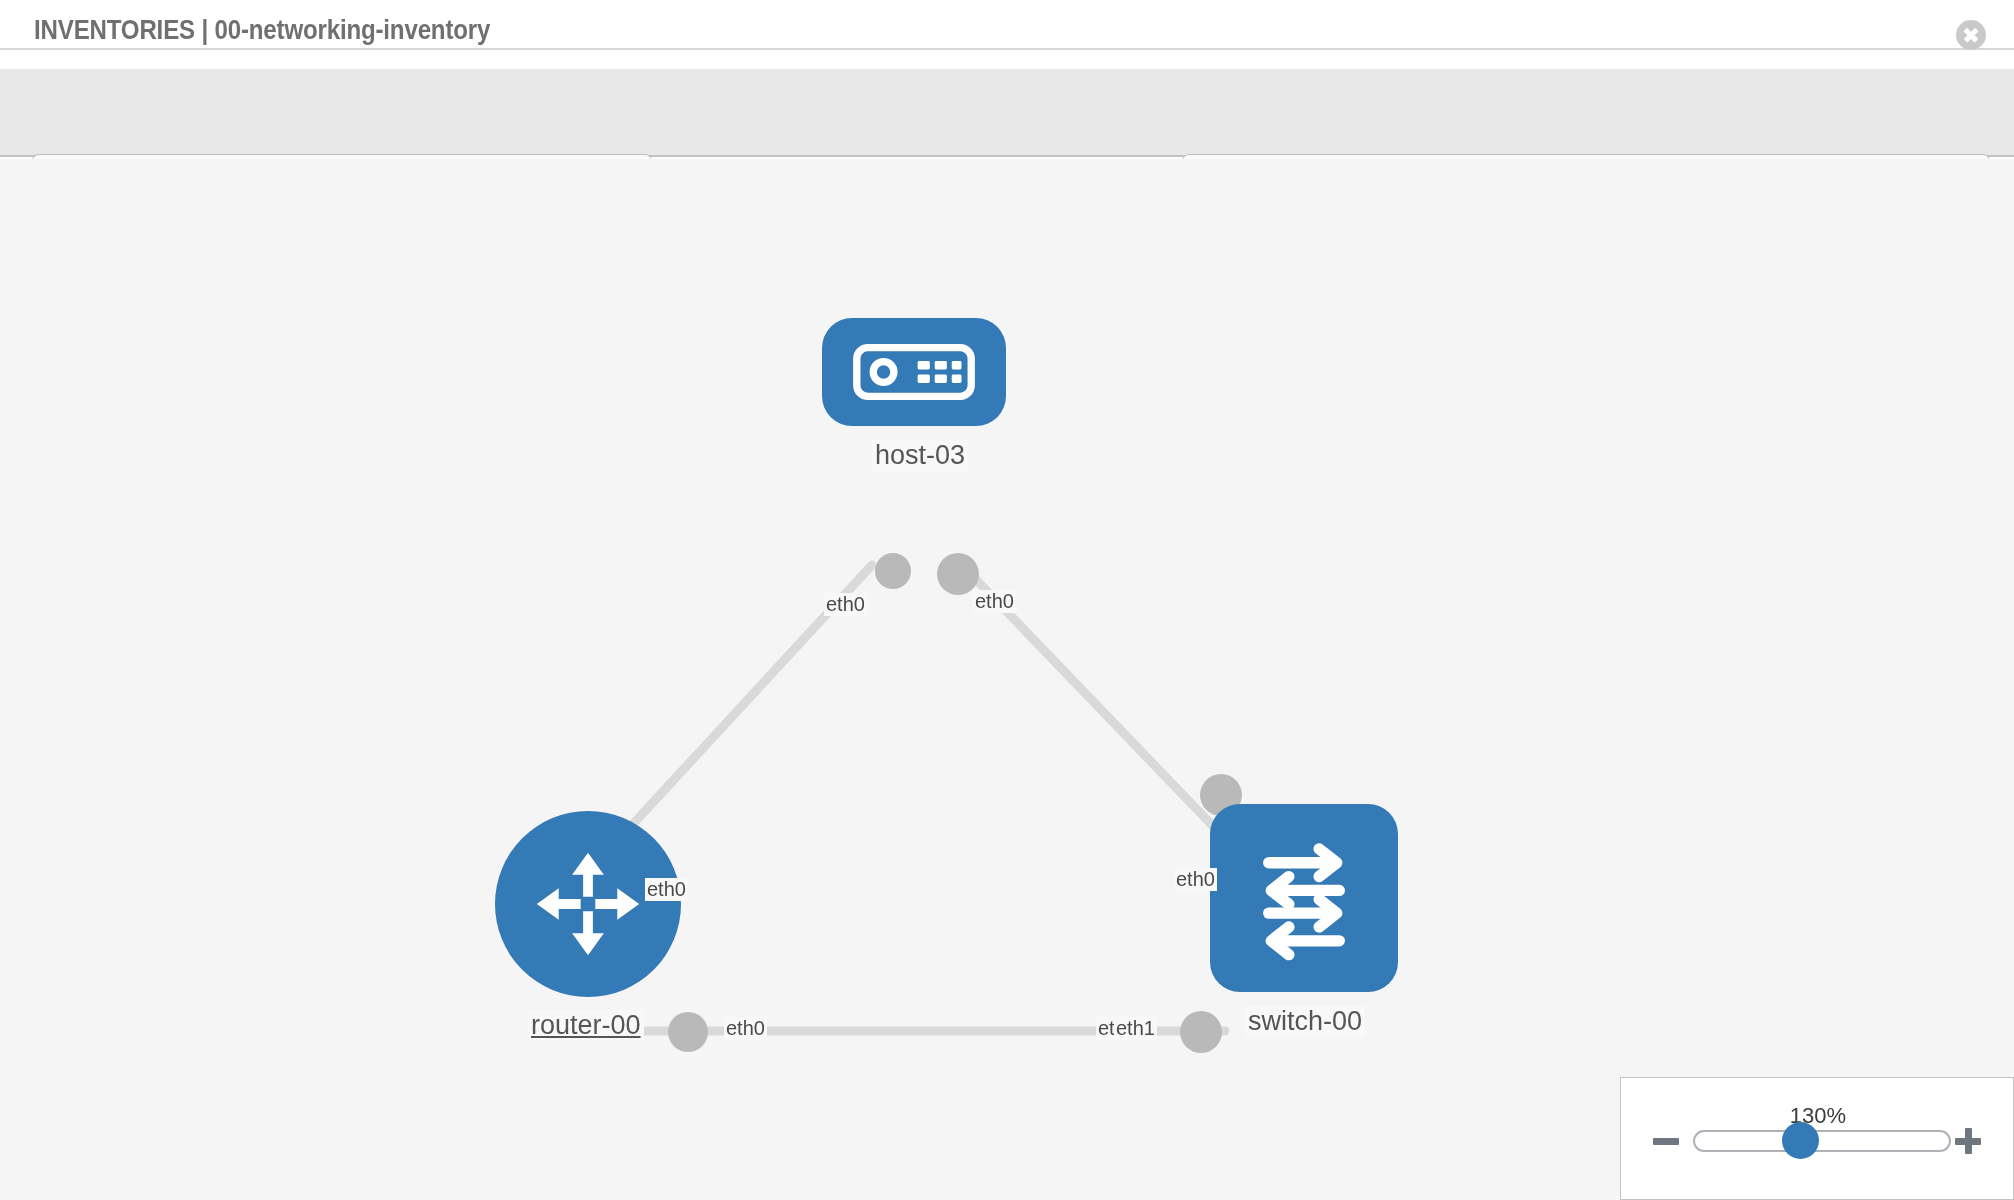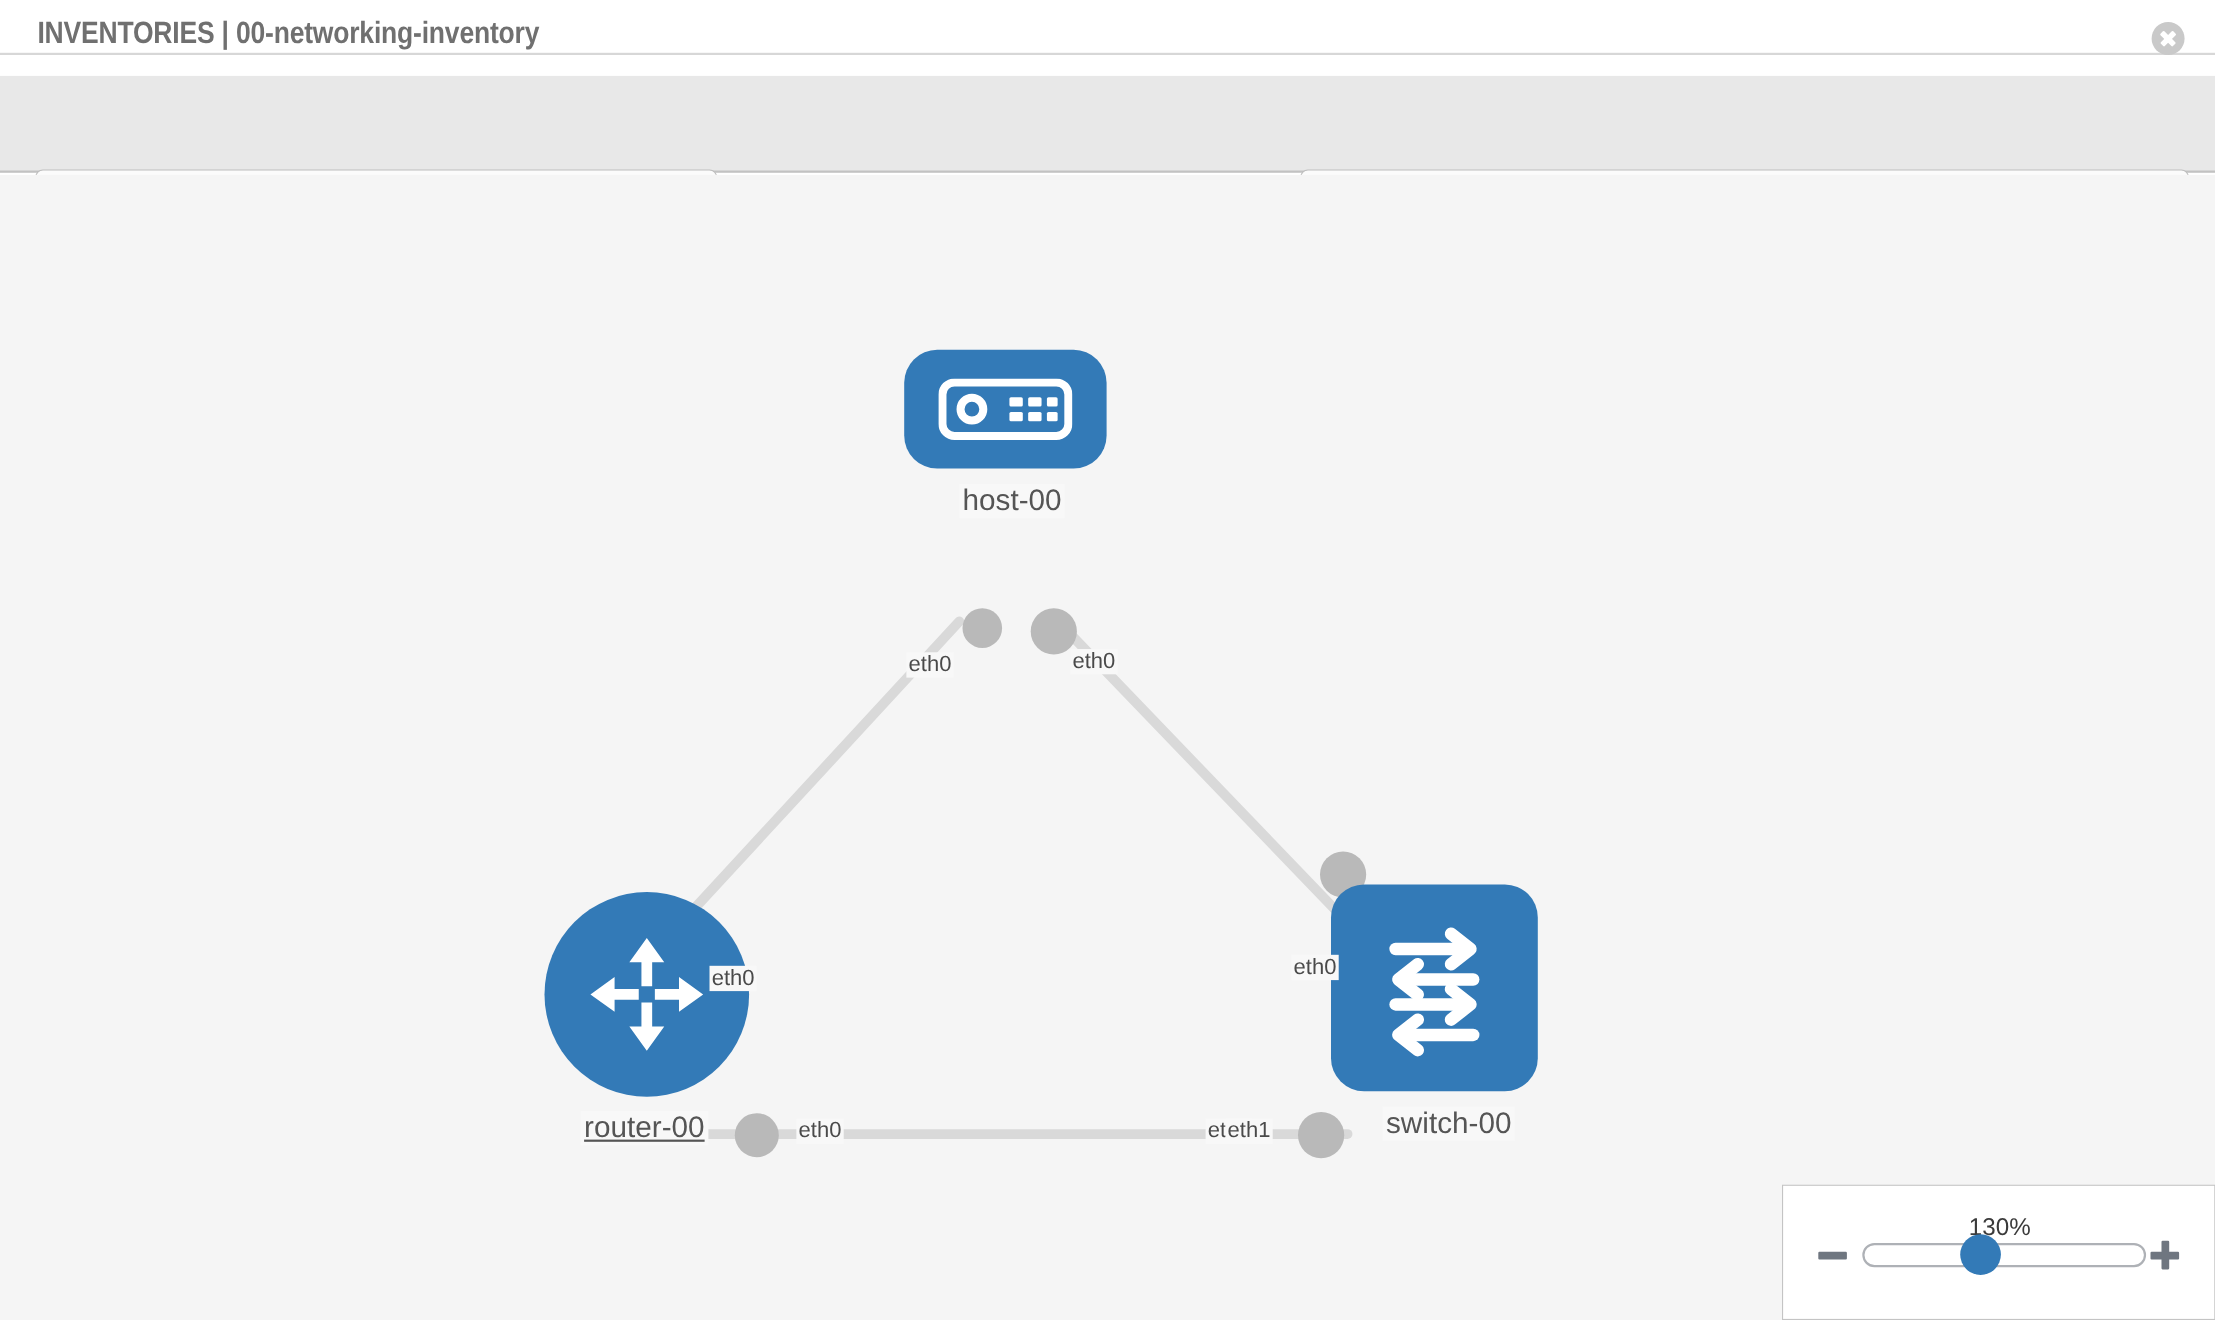--- a/index.html
+++ b/index.html
@@ -210,21 +210,21 @@
           <g fill="#ffffff">
             <rect x="53" y="14" width="10" height="7" rx="1.2"></rect>
             <rect x="67" y="14" width="10" height="7" rx="1.2"></rect>
             <rect x="81" y="14" width="8" height="7" rx="1.2"></rect>
             <rect x="53" y="25" width="10" height="7" rx="1.2"></rect>
             <rect x="67" y="25" width="10" height="7" rx="1.2"></rect>
             <rect x="81" y="25" width="8" height="7" rx="1.2"></rect>
           </g>
         </svg>
       </div>
-      <div class="node-label" style="left:50px; top:122px;">host-00</div>
+      <div class="node-label" style="left:50px; top:122px;">host-03</div>
     </div>
 
     <div class="node" style="left:495px; top:652px;">
       <div class="node-shape" style="left:0; top:0; width:186px; height:186px; border-radius:50%;">
         <svg viewBox="0 0 100 100" width="122" height="122" aria-hidden="true">
           <g fill="#ffffff">
             <path d="M50 8 L63 26 L54 26 L54 44 L46 44 L46 26 L37 26 Z"></path>
             <path d="M50 92 L37 74 L46 74 L46 56 L54 56 L54 74 L63 74 Z"></path>
             <path d="M8 50 L26 37 L26 46 L44 46 L44 54 L26 54 L26 63 Z"></path>
             <path d="M92 50 L74 63 L74 54 L56 54 L56 46 L74 46 L74 37 Z"></path>
@@ -242,21 +242,21 @@
             <path d="M62 11 L76 22 L62 33"></path>
             <path d="M78 44 H26"></path>
             <path d="M38 33 L24 44 L38 55"></path>
             <path d="M22 62 H74"></path>
             <path d="M62 51 L76 62 L62 73"></path>
             <path d="M78 84 H26"></path>
             <path d="M38 73 L24 84 L38 95"></path>
           </g>
         </svg>
       </div>
-      <div class="node-label" style="left:35px; top:202px;margin-left:12px;">switch-00</div>
+      <div class="node-label" style="left:35px; top:202px;">switch-00</div>
     </div>
 
     <div class="iface-label" style="left:824px;  top:434px;">eth0</div>
     <div class="iface-label" style="left:973px;  top:431px;">eth0</div>
     <div class="iface-label" style="left:645px;  top:719px;">eth0</div>
     <div class="iface-label" style="left:1174px; top:709px;">eth0</div>
     <div class="iface-label" style="left:724px;  top:858px;">eth0</div>
     <div class="iface-label" style="left:1096px; top:858px;">eth0</div>
     <div class="iface-label" style="left:1114px; top:858px;">eth1</div>
   </div>

